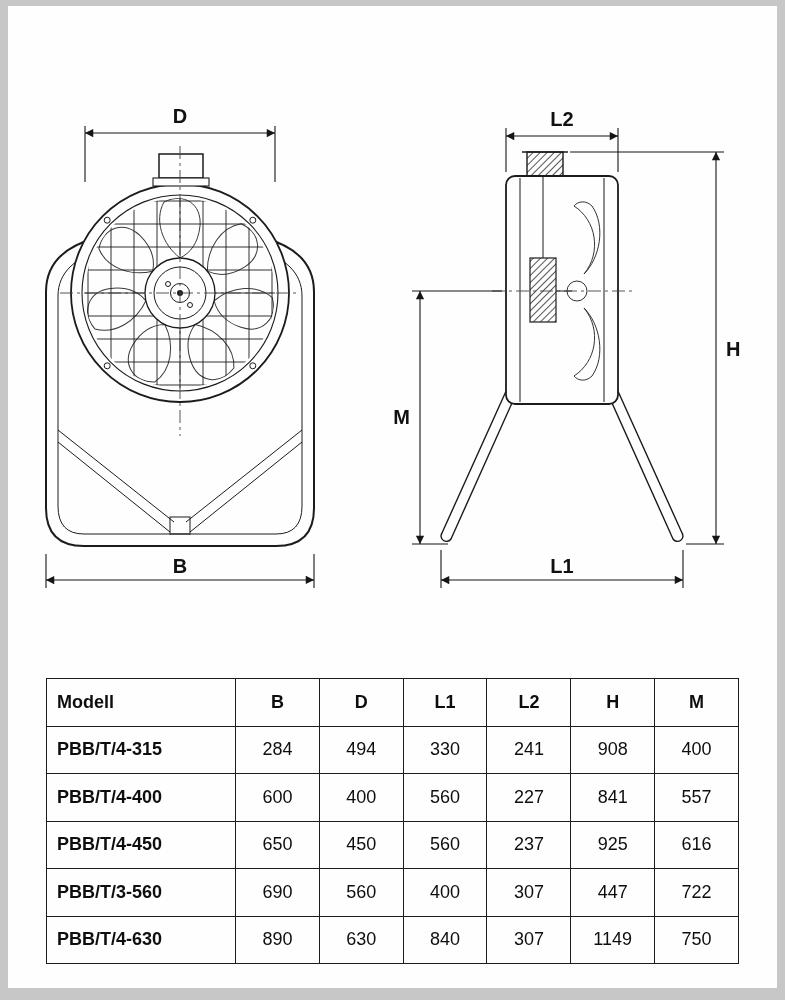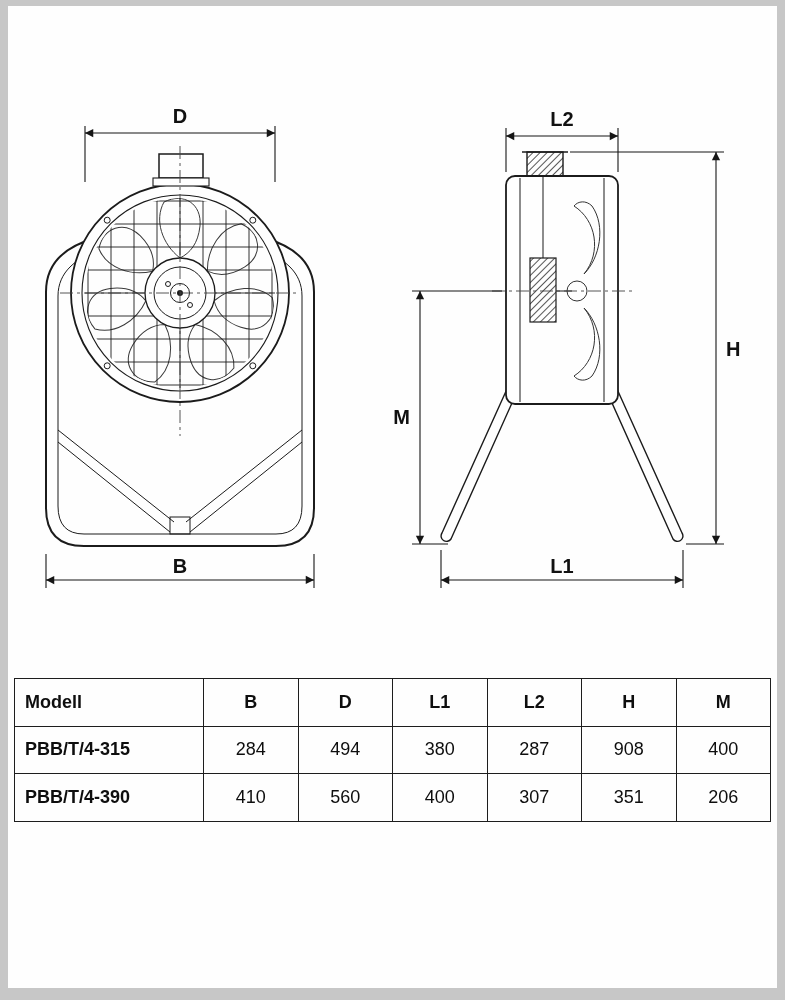--- a/index.html
+++ b/index.html
@@ -11,21 +11,21 @@
   }
   .page{
     position:absolute;left:8px;top:6px;
     width:769px;height:982px;
     background:#fefefe;
   }
   .drawing{display:block;}
   .dim-table{
     border-collapse:collapse;
     table-layout:fixed;
-    width:757px;
+    width:693px;
     margin:8px auto 0 auto;
   }
   .dim-table th,.dim-table td{
     border:1.6px solid #1d1d1d;
     height:46.5px;
     font-size:18px;
     color:#0e0e0e;
     text-align:center;
     padding:0;
     background:#fefefe;
@@ -225,29 +225,56 @@
         <th>L2</th>
         <th>H</th>
         <th>M</th>
       </tr>
     </thead>
     <tbody>
       <tr>
         <td class="model-col">PBB/T/4-315</td>
         <td>284</td>
         <td>494</td>
-        <td>380</td>
-        <td>287</td>
+        <td>330</td>
+        <td>241</td>
         <td>908</td>
         <td>400</td>
       </tr>
       <tr>
-        <td class="model-col">PBB/T/4-390</td>
-        <td>410</td>
+        <td class="model-col">PBB/T/4-400</td>
+        <td>600</td>
+        <td>400</td>
+        <td>560</td>
+        <td>227</td>
+        <td>841</td>
+        <td>557</td>
+      </tr>
+      <tr>
+        <td class="model-col">PBB/T/4-450</td>
+        <td>650</td>
+        <td>450</td>
+        <td>560</td>
+        <td>237</td>
+        <td>925</td>
+        <td>616</td>
+      </tr>
+      <tr>
+        <td class="model-col">PBB/T/3-560</td>
+        <td>690</td>
         <td>560</td>
         <td>400</td>
         <td>307</td>
-        <td>351</td>
-        <td>206</td>
+        <td>447</td>
+        <td>722</td>
+      </tr>
+      <tr>
+        <td class="model-col">PBB/T/4-630</td>
+        <td>890</td>
+        <td>630</td>
+        <td>840</td>
+        <td>307</td>
+        <td>1149</td>
+        <td>750</td>
       </tr>
     </tbody>
   </table>
 </div>
 
 </body></html>

